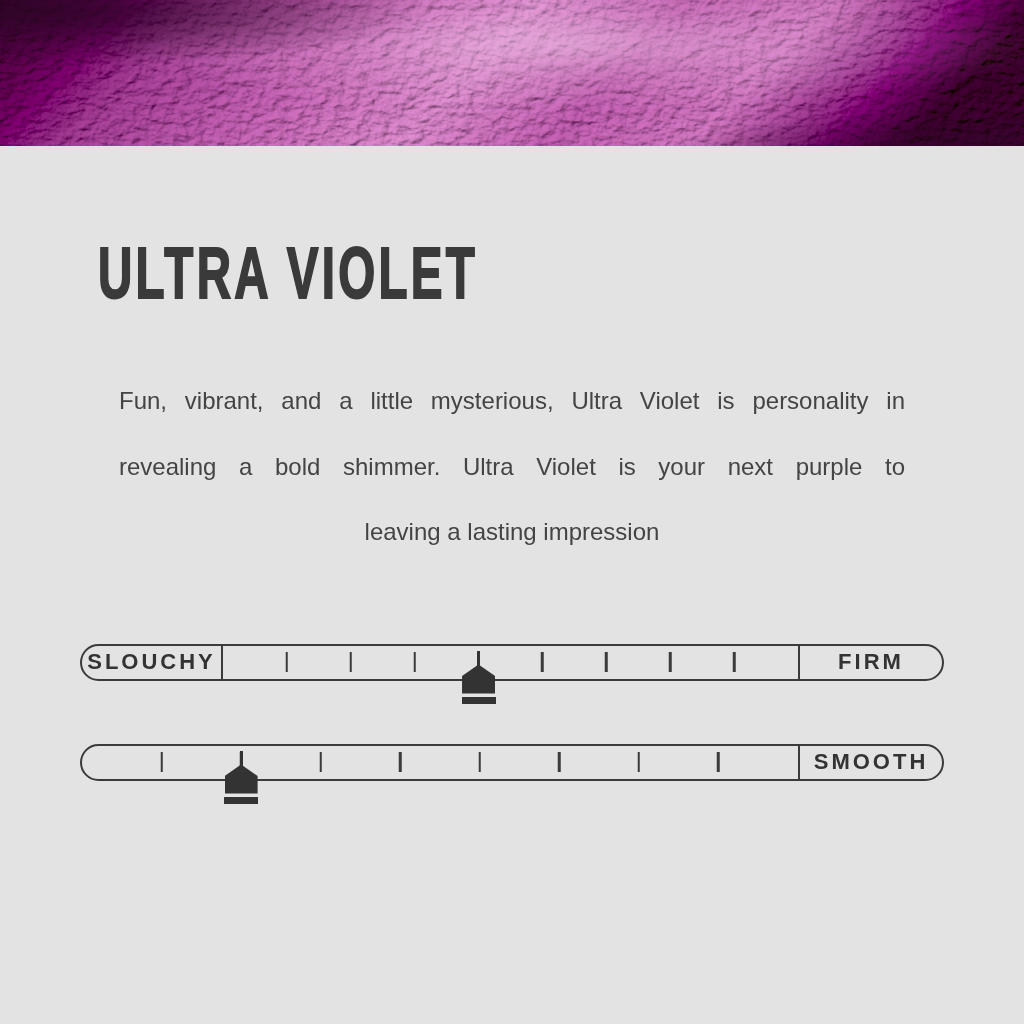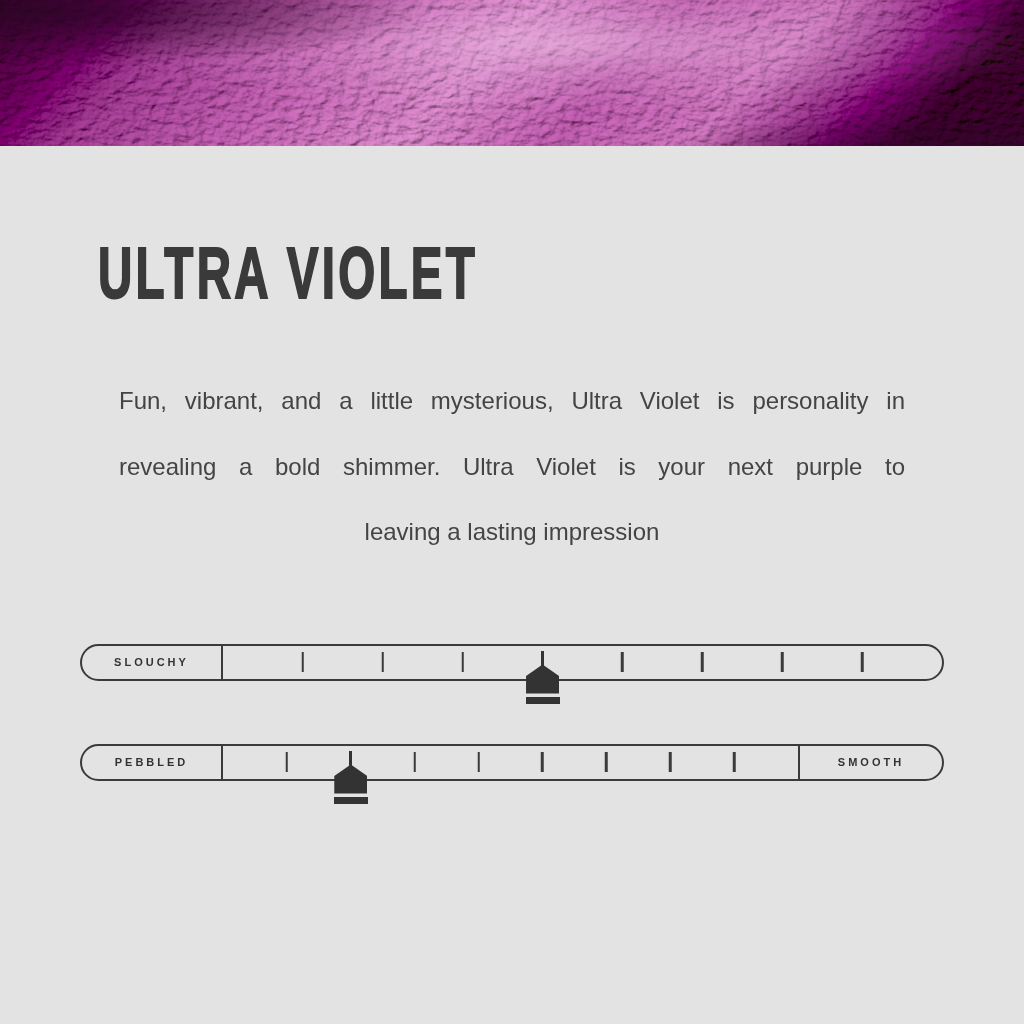--- a/index.html
+++ b/index.html
@@ -37,21 +37,21 @@
   
   .scales{margin-top:79px;}
   .scale{
     width:864px;height:37px;margin:0 auto;box-sizing:border-box;
     border:2px solid #3b3b3b;border-radius:20px;
     display:flex;position:relative;
   }
   .scale + .scale{margin-top:63px;}
   .scale-label{
     display:flex;align-items:center;justify-content:center;
-    font-weight:bold;font-size:11px;letter-spacing:3px;color:#333;
+    font-weight:bold;font-size:22px;letter-spacing:3px;color:#333;
     box-sizing:border-box;white-space:nowrap;
   }
   .scale-label.left{width:141px;border-right:2px solid #3b3b3b;}
   .scale-label.right{width:144px;border-left:2px solid #3b3b3b;}
   .scale-track{flex:1;position:relative;}
   .tick{
     position:absolute;top:50%;width:2.5px;height:20px;
     background:#3b3b3b;transform:translate(-50%,-50%);
   }
   .marker{
@@ -137,24 +137,24 @@
       </div>
     <div class="tick" style="left: calc(11.1111%);"></div>
         <div class="tick" style="left: calc(22.2222%);"></div>
         <div class="tick" style="left: calc(33.3333%);"></div>
         <div class="tick" style="left: calc(44.4444%);"></div>
         <div class="tick" style="left: calc(55.5556%);"></div>
         <div class="tick" style="left: calc(66.6667%);"></div>
         <div class="tick" style="left: calc(77.7778%);"></div>
         <div class="tick" style="left: calc(88.8889%);"></div>
       </div>
+    <div class="scale-label right">FIRM</div>
   </div>
 
   <div class="scale">
-    <div class="scale-label left">PEBBLED</div>
     <div class="scale-track">
       <div class="marker" style="left: calc(22.2222%);">
         <div class="stem"></div>
         <div class="head"></div>
         <div class="bar"></div>
       </div>
     <div class="tick" style="left: calc(11.1111%);"></div>
         <div class="tick" style="left: calc(22.2222%);"></div>
         <div class="tick" style="left: calc(33.3333%);"></div>
         <div class="tick" style="left: calc(44.4444%);"></div>

